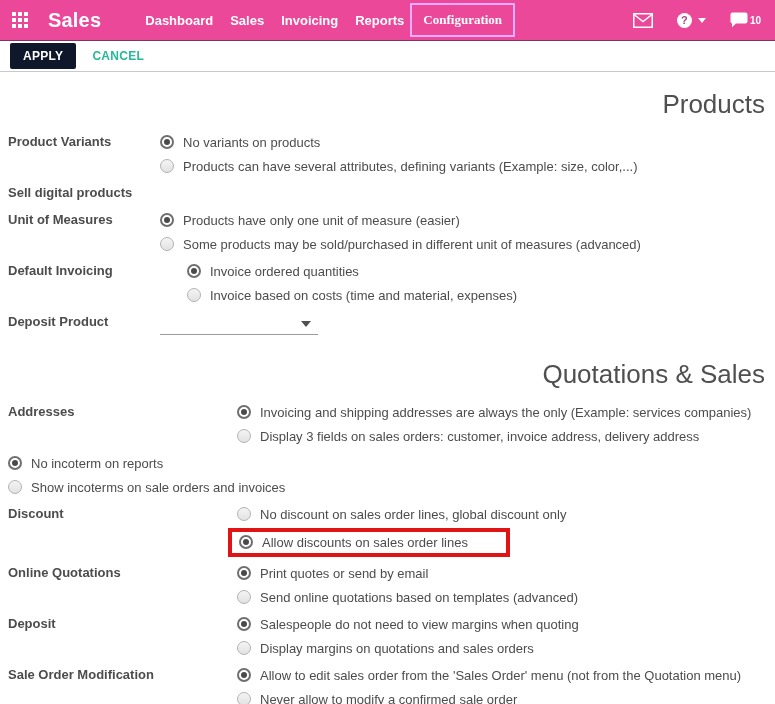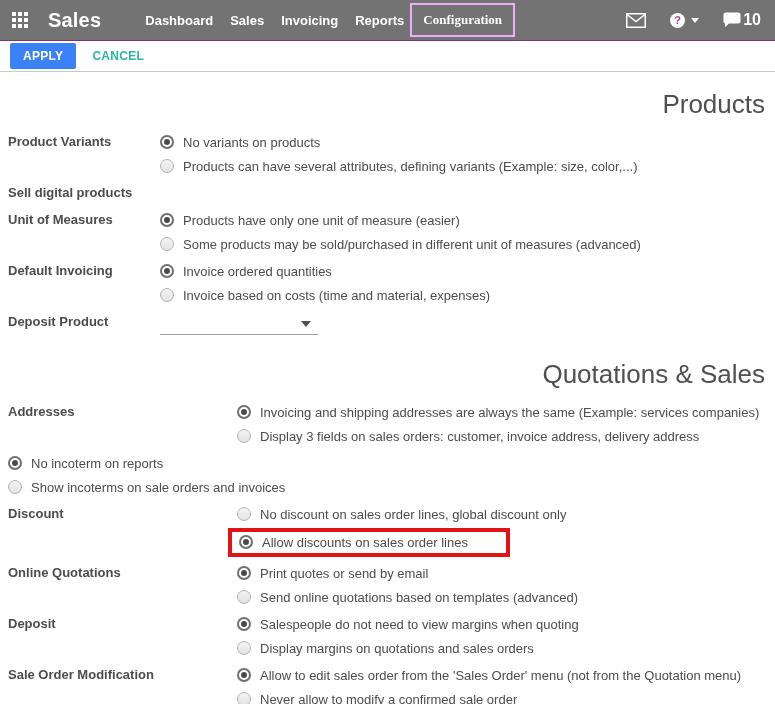--- a/index.html
+++ b/index.html
@@ -7,21 +7,21 @@
   body {
     font-family: "Liberation Sans", sans-serif;
     background: #ffffff;
     color: #4c4c4c;
     overflow: hidden;
   }
 
   
   .topbar {
     height: 41px;
-    background: #737373;
+    background: #ec4899;
     display: flex;
     align-items: center;
     padding: 0 14px 0 10px;
     border-bottom: 1px solid #7d3468;
   }
   .apps-grid {
     display: grid;
     grid-template-columns: repeat(3, 4px);
     grid-template-rows: repeat(3, 4px);
     gap: 2px;
@@ -63,33 +63,33 @@
     font-weight: 700;
     display: flex; align-items: center; justify-content: center;
   }
   .caret-down {
     width: 0; height: 0;
     border-left: 4px solid transparent;
     border-right: 4px solid transparent;
     border-top: 5px solid #fff;
     margin-left: 6px;
   }
-  .chat-count { color: #fff; font-size: 16px; font-weight: 600; margin-left: 2px; }
+  .chat-count { color: #fff; font-size: 10px; font-weight: 600; margin-left: 2px; }
 
   
   .actionbar {
     height: 31px;
     display: flex;
     align-items: center;
     padding-left: 10px;
     border-bottom: 1px solid #c9c9c9;
     background: #fff;
   }
   .btn-apply {
-    background: #3b82f6;
+    background: #0f172a;
     color: #fff;
     border: none;
     font-family: "Liberation Sans", sans-serif;
     font-size: 12px;
     font-weight: 700;
     letter-spacing: 0.3px;
     padding: 6px 13px;
     border-radius: 2px;
     cursor: pointer;
   }
@@ -260,21 +260,21 @@
         <span class="radio sel"></span>
         <span class="opt-text">Products have only one unit of measure (easier)</span>
       </div>
       <div class="option">
         <span class="radio unsel"></span>
         <span class="opt-text">Some products may be sold/purchased in different unit of measures (advanced)</span>
       </div>
     </div>
   </div>
 
-  <div class="group" style="margin-top:3px;">
+  <div class="group" style="margin-top:3px;gap:27px;">
     <div class="group-label">Default Invoicing</div>
     <div class="options">
       <div class="option">
         <span class="radio sel"></span>
         <span class="opt-text">Invoice ordered quantities</span>
       </div>
       <div class="option">
         <span class="radio unsel"></span>
         <span class="opt-text">Invoice based on costs (time and material, expenses)</span>
       </div>
@@ -293,21 +293,21 @@
 
   <h2 class="section-title" style="margin-top:24px;">Quotations &amp; Sales</h2>
 
   <div class="sec-quotes">
 
     <div class="group">
       <div class="group-label">Addresses</div>
       <div class="options">
         <div class="option">
           <span class="radio sel"></span>
-          <span class="opt-text">Invoicing and shipping addresses are always the same (Example: services companies)</span>
+          <span class="opt-text">Invoicing and shipping addresses are always the only (Example: services companies)</span>
         </div>
         <div class="option">
           <span class="radio unsel"></span>
           <span class="opt-text">Display 3 fields on sales orders: customer, invoice address, delivery address</span>
         </div>
       </div>
     </div>
 
     <div class="group">
       <div class="options">

